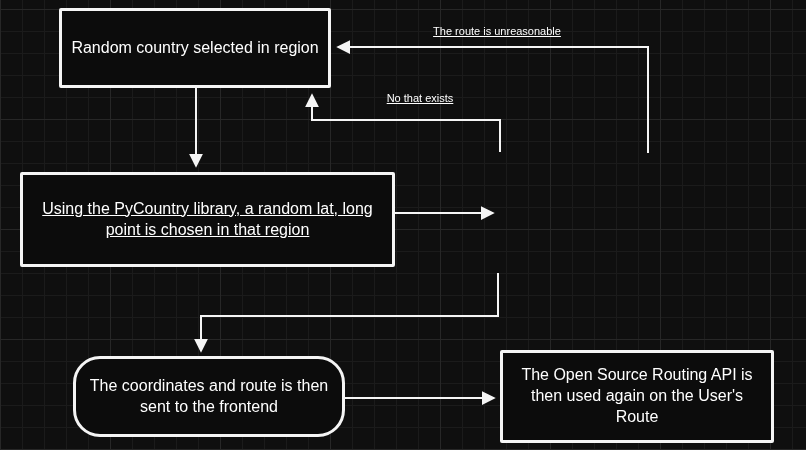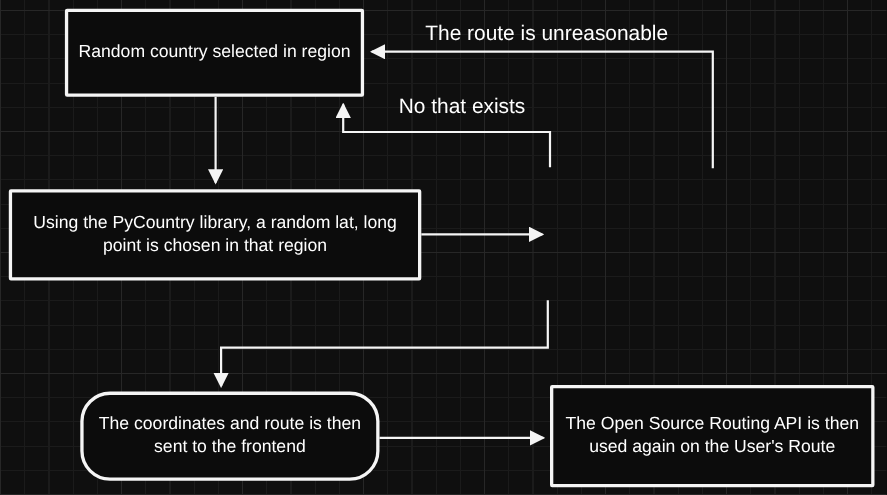--- a/index.html
+++ b/index.html
@@ -34,30 +34,31 @@
     color: #ffffff;
     display: flex;
     align-items: center;
     justify-content: center;
     text-align: center;
     font-size: 16px;
     line-height: 1.3;
     padding: 4px 8px;
   }
   #node-1 { left: 59px;  top: 8px;   width: 272px; height: 80px;  }
-  #node-2 { left: 8px;   top: 172px; width: 375px; height: 83px;  }
+  #node-2 { left: 20px;   top: 172px; width: 375px; height: 95px; text-decoration: underline;  }
   #node-3 { left: 499px; top: 153px; width: 297px; height: 120px; }
   #node-4 { left: 73px;  top: 356px; width: 272px; height: 81px; border-radius: 27px;  }
-  #node-5 { left: 500px; top: 350px; width: 295px; height: 93px;  }
+  #node-5 { left: 500px; top: 350px; width: 274px; height: 93px;  }
   .edge-label {
     position: absolute;
     transform: translate(-50%, -50%);
     color: #ffffff;
-    font-size: 19px;
+    font-size: 11px;
     white-space: nowrap;
+    text-decoration: underline;
   }
   #edge-label-unreasonable { left: 497px; top: 31px; }
   #edge-label-noroute      { left: 420px; top: 98px; }
 </style>
 </head>
 <body>
 
 <div id="canvas">
 
   <svg class="edges" viewBox="0 0 806 450" xmlns="http://www.w3.org/2000/svg">

